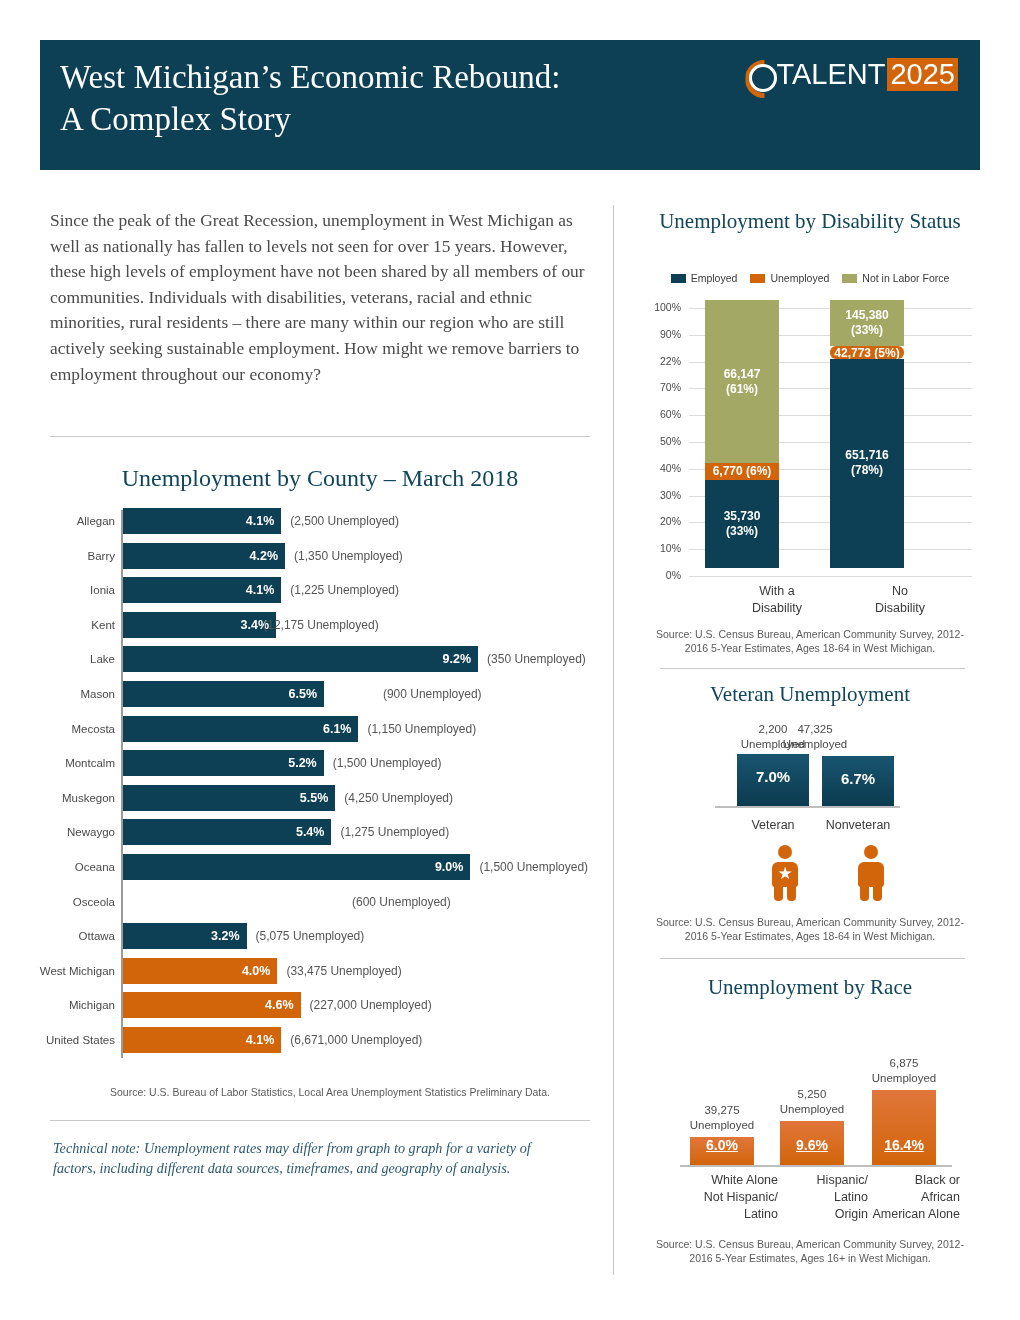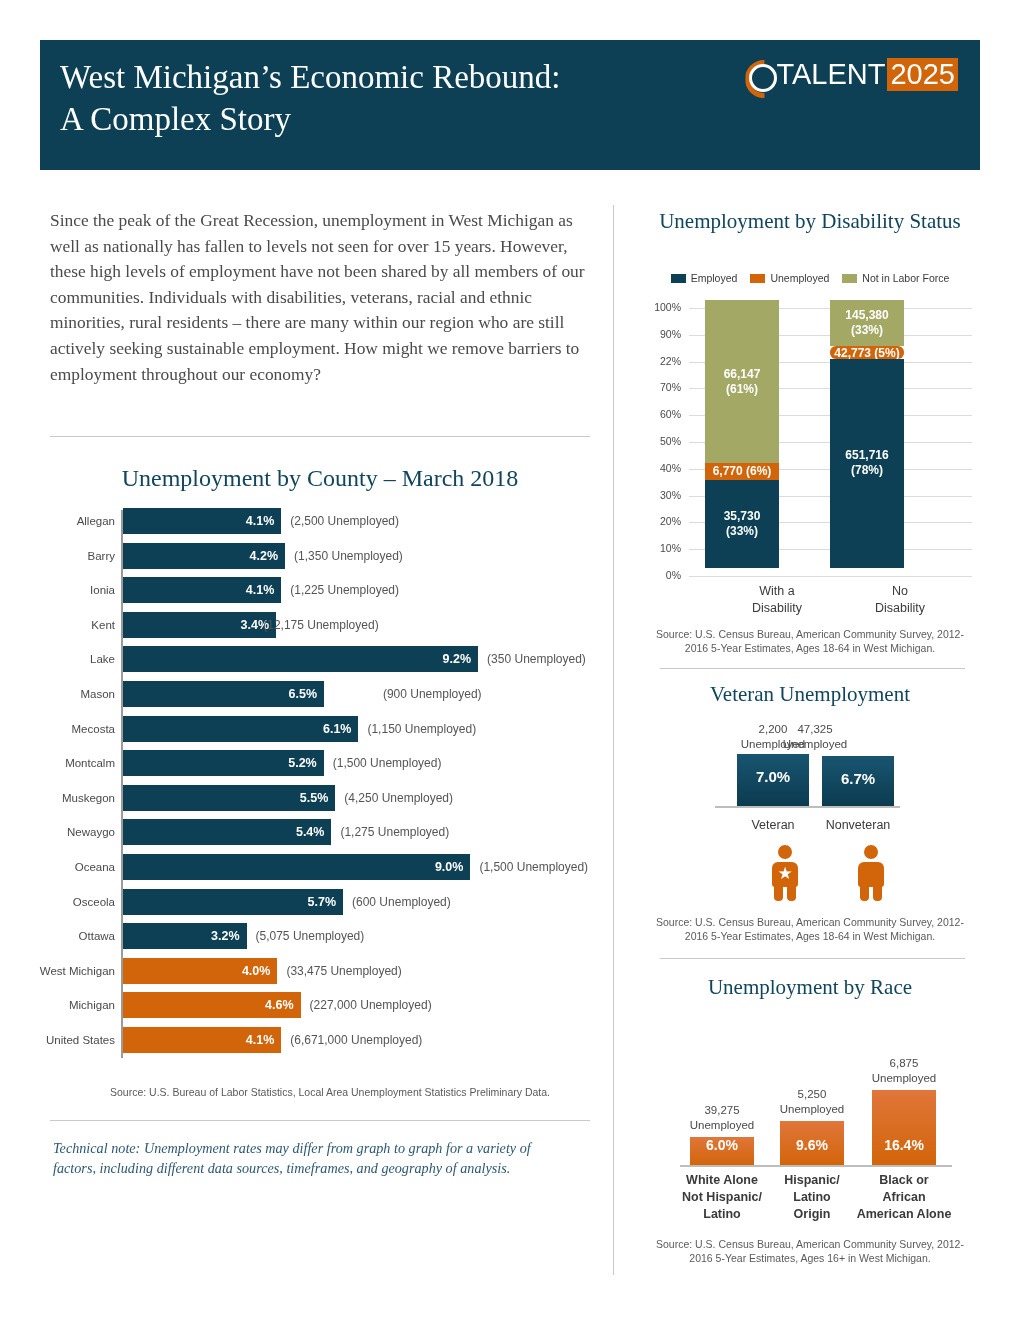--- a/index.html
+++ b/index.html
@@ -169,30 +169,30 @@
   .vet-src{position:absolute;left:645px;top:915px;width:330px;}
   .hr-r2{position:absolute;left:660px;top:958px;width:305px;height:1px;background:#c9c9c9;}
   
   .race-title{position:absolute;left:645px;top:975px;width:330px;font-size:21px;}
   .race-bar{
     position:absolute;bottom:0;width:64px;
     background:linear-gradient(to bottom,#e0763a,#d2650a);
   }
   .race-pct{
     position:absolute;width:100%;text-align:center;bottom:12px;
-    font-size:14px;font-weight:bold;color:#ffffff;
+    font-size:14px;font-weight:bold;color:#ffffff;text-decoration:underline;
   }
   .race-num{
     position:absolute;width:110px;text-align:center;
     font-size:11.5px;color:#4a4a4a;line-height:15px;
   }
   .race-base{position:absolute;left:680px;top:1165px;width:272px;height:2px;background:#bdbdbd;}
   .race-cat{
-    position:absolute;top:1172px;width:112px;text-align:center;
-    font-size:12.5px;color:#3a3a3a;line-height:17px;font-weight:bold;
+    position:absolute;top:1172px;width:112px;text-align:right;
+    font-size:12.5px;color:#3a3a3a;line-height:17px;
   }
   .race-src{position:absolute;left:645px;top:1237px;width:330px;}
 </style>
 </head>
 <body>
 
 <div class="header">
   <div class="header-title">West Michigan’s Economic Rebound: A Complex Story</div>
   <div class="logo">
     <div class="logo-mark">
@@ -284,23 +284,20 @@
       </div>
       <div class="crow" style="top: 346px;">
         <div class="clabel">Oceana</div>
         <div class="cbar" style="width:347.40000000000003px">
           <span class="cpct">9.0%</span>
         </div>
         <div class="cnum" style="left:429.40000000000003px">(1,500 Unemployed)</div>
       </div>
       <div class="crow" style="top: 380.6px;">
         <div class="clabel">Osceola</div>
-        <div class="cbar" style="width:220.02px">
-          <span class="cpct">5.7%</span>
-        </div>
         <div class="cnum" style="left:302.02px">(600 Unemployed)</div>
       </div>
       <div class="crow" style="top: 415.2px;">
         <div class="clabel">Ottawa</div>
         <div class="cbar" style="width:123.52000000000001px">
           <span class="cpct">3.2%</span>
         </div>
         <div class="cnum" style="left:205.52px">(5,075 Unemployed)</div>
       </div>
       <div class="crow" style="top: 449.8px;">

